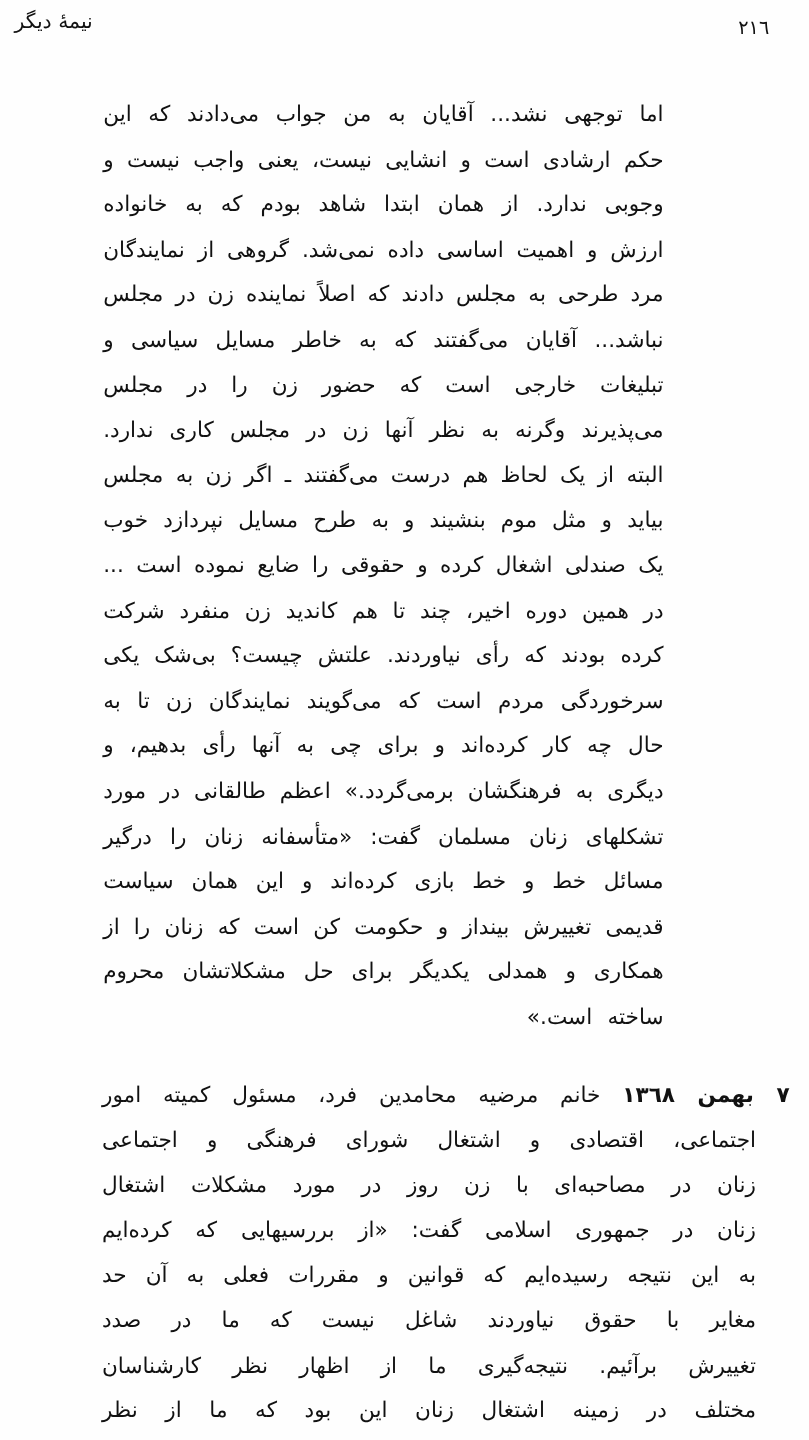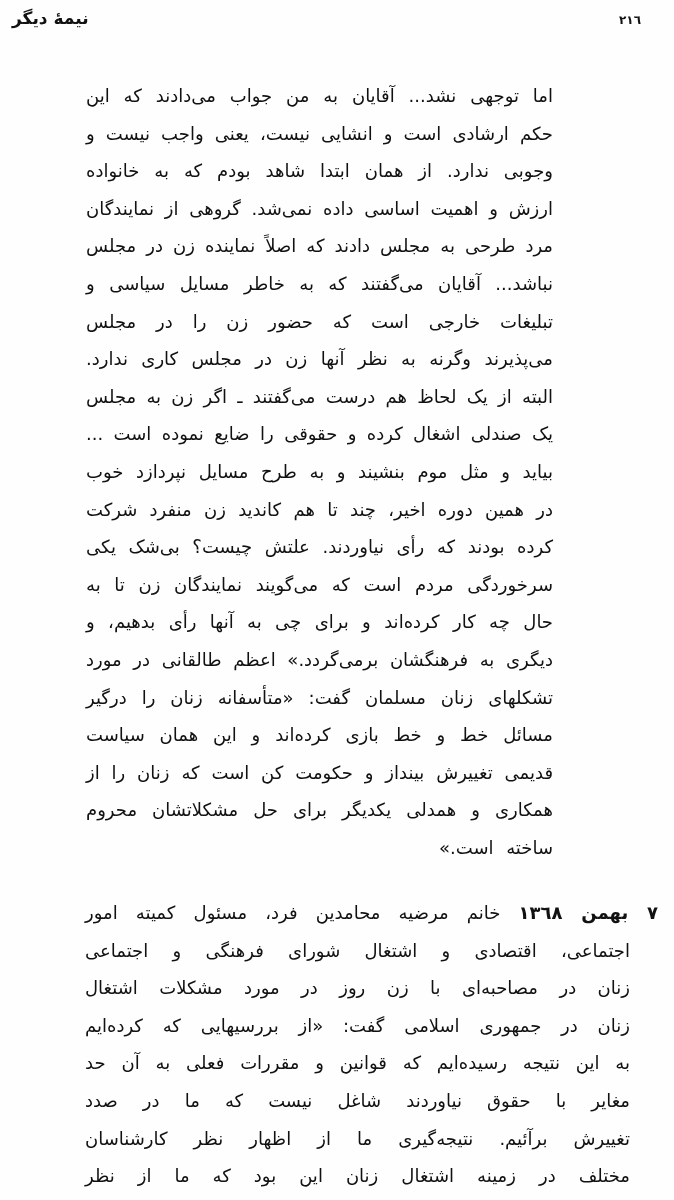--- a/index.html
+++ b/index.html
@@ -11,28 +11,28 @@
   body {
     position: relative;
     direction: rtl;
     font-family: "DejaVu Sans", sans-serif;
     color: #111;
   }
   .journal-title {
     position: absolute;
     top: 8px; left: 12px;
     font-size: 17px;
-    font-weight: bold;
+    font-weight: normal;
     direction: rtl;
   }
   .page-number {
     position: absolute;
     top: 13px; right: 33px;
-    font-size: 12px;
-    font-weight: bold;
+    font-size: 16px;
+    font-weight: normal;
     letter-spacing: 2px;
   }
   .text-block {
     position: absolute;
     font-size: 18px;
     line-height: 37.6px;
     direction: rtl;
   }
   .block-continuation {
     top: 77px;
@@ -73,22 +73,22 @@
 <div class="text-block block-continuation">
   <div class="line">اما توجهی نشد... آقایان به من جواب می‌دادند که این</div>
   <div class="line">حکم ارشادی است و انشایی نیست، یعنی واجب نیست و</div>
   <div class="line">وجوبی ندارد. از همان ابتدا شاهد بودم که به خانواده</div>
   <div class="line">ارزش و اهمیت اساسی داده نمی‌شد. گروهی از نمایندگان</div>
   <div class="line">مرد طرحی به مجلس دادند که اصلاً نماینده زن در مجلس</div>
   <div class="line">نباشد... آقایان می‌گفتند که به خاطر مسایل سیاسی و</div>
   <div class="line">تبلیغات خارجی است که حضور زن را در مجلس</div>
   <div class="line">می‌پذیرند وگرنه به نظر آنها زن در مجلس کاری ندارد.</div>
   <div class="line">البته از یک لحاظ هم درست می‌گفتند ـ اگر زن به مجلس</div>
+  <div class="line">بیاید و مثل موم بنشیند و به طرح مسایل نپردازد خوب</div>
   <div class="line">یک صندلی اشغال کرده و حقوقی را ضایع نموده است ...</div>
-  <div class="line">بیاید و مثل موم بنشیند و به طرح مسایل نپردازد خوب</div>
   <div class="line">در همین دوره اخیر، چند تا هم کاندید زن منفرد شرکت</div>
   <div class="line">کرده بودند که رأی نیاوردند. علتش چیست؟ بی‌شک یکی</div>
   <div class="line">سرخوردگی مردم است که می‌گویند نمایندگان زن تا به</div>
   <div class="line">حال چه کار کرده‌اند و برای چی به آنها رأی بدهیم، و</div>
   <div class="line">دیگری به فرهنگشان برمی‌گردد.» اعظم طالقانی در مورد</div>
   <div class="line">تشکلهای زنان مسلمان گفت: «متأسفانه زنان را درگیر</div>
   <div class="line">مسائل خط و خط بازی کرده‌اند و این همان سیاست</div>
   <div class="line">قدیمی تغییرش بینداز و حکومت کن است که زنان را از</div>
   <div class="line">همکاری و همدلی یکدیگر برای حل مشکلاتشان محروم</div>
   <div class="line para-end">ساخته است.»</div>

